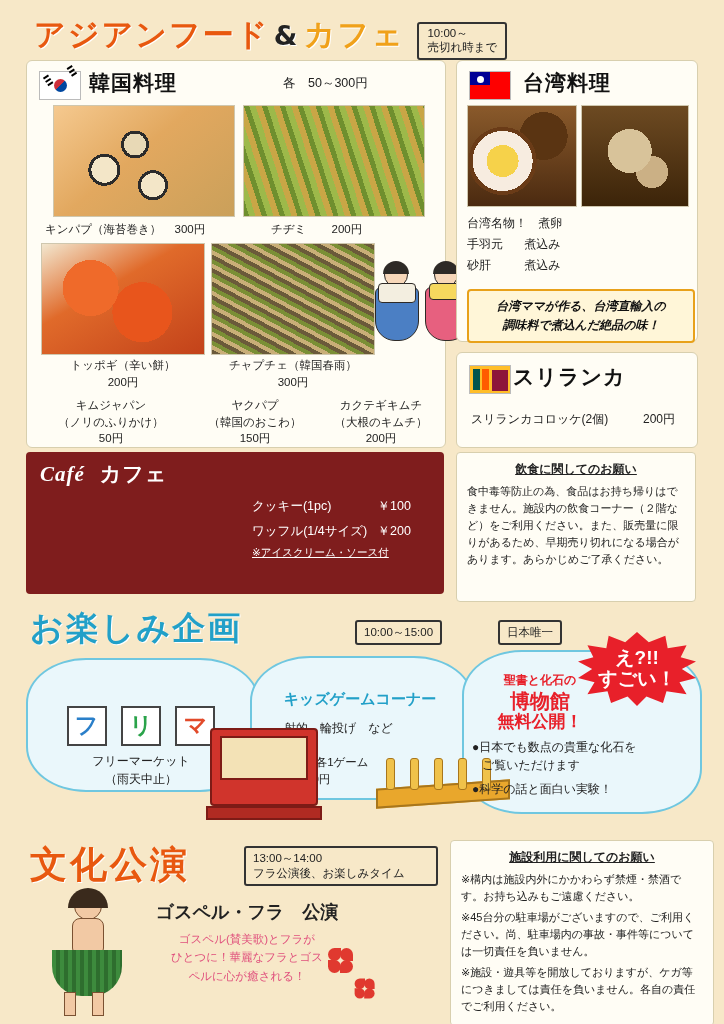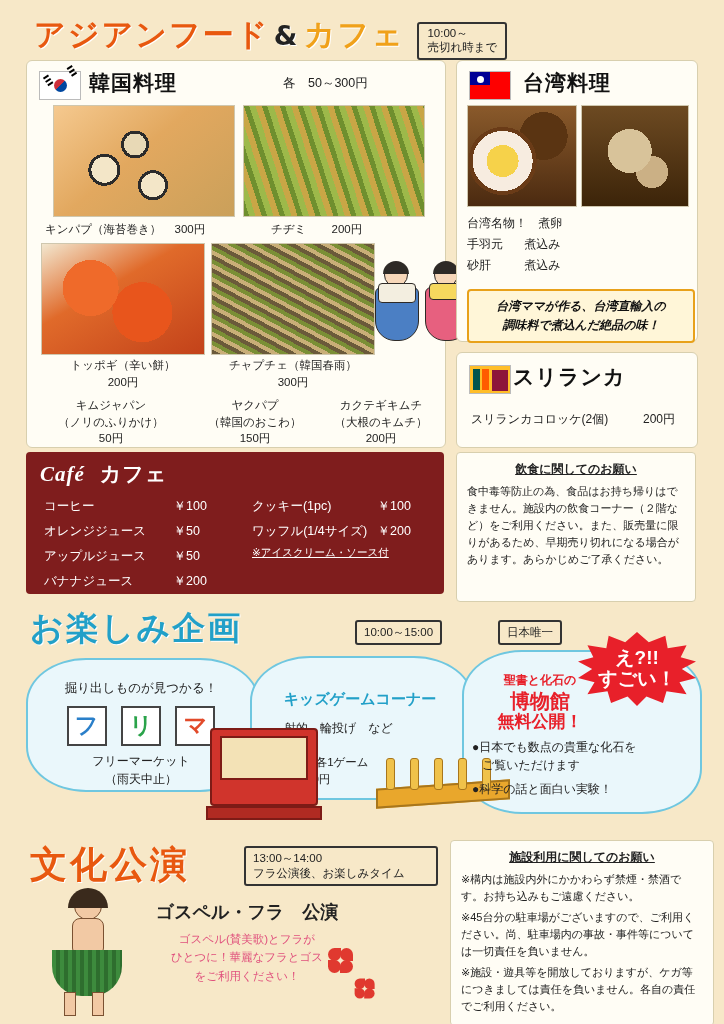--- a/index.html
+++ b/index.html
@@ -286,38 +286,20 @@
     <div class="sec-title" style="position:absolute;left:56px;top:10px;">スリランカ</div>
     <div style="position:absolute;left:14px;top:58px;font-size:12px;">スリランカコロッケ(2個)</div>
     <div style="position:absolute;left:186px;top:58px;font-size:12px;">200円</div>
   </div>
 
   <div class="cafe" style="left:26px;top:452px;width:418px;height:142px;">
     <div class="ct" style="position:absolute;left:14px;top:8px;">
       <span class="cf">Café</span>
       <span style="margin-left:8px;">カフェ</span>
     </div>
-    <div style="position:absolute;left:18px;top:42px;width:190px;">
-      <div class="cafe-item">
-        <span style="display:inline-block;width:126px;">コーヒー</span>
-        <span>￥100</span>
-      </div>
-      <div class="cafe-item">
-        <span style="display:inline-block;width:126px;">オレンジジュース</span>
-        <span>￥50</span>
-      </div>
-      <div class="cafe-item">
-        <span style="display:inline-block;width:126px;">アップルジュース</span>
-        <span>￥50</span>
-      </div>
-      <div class="cafe-item">
-        <span style="display:inline-block;width:126px;">バナナジュース</span>
-        <span>￥200</span>
-      </div>
-    </div>
     <div style="position:absolute;left:226px;top:42px;width:184px;">
       <div class="cafe-item">
         <span style="display:inline-block;width:122px;">クッキー(1pc)</span>
         <span>￥100</span>
       </div>
       <div class="cafe-item">
         <span style="display:inline-block;width:122px;">ワッフル(1/4サイズ)</span>
         <span>￥200</span>
       </div>
       <div class="cafe-note" style="margin-top:2px;text-decoration:underline;">※アイスクリーム・ソース付</div>
@@ -330,21 +312,20 @@
   </div>
 
   <div class="fun-title" style="left:30px;top:606px;">お楽しみ企画</div>
   <div class="brace-box" style="left:355px;top:620px;">10:00～15:00</div>
   <div class="brace-box" style="left:498px;top:620px;">日本唯一</div>
 
   <div class="cloud" style="left:26px;top:658px;width:230px;height:130px;"></div>
   <div class="cloud" style="left:250px;top:656px;width:220px;height:140px;"></div>
   <div class="cloud" style="left:462px;top:650px;width:236px;height:160px;"></div>
 
-  <div style="position:absolute;left:46px;top:680px;width:190px;text-align:center;font-size:12.5px;">掘り出しものが見つかる！</div>
   <div style="position:absolute;left:46px;top:706px;width:190px;text-align:center;">
     <span class="flea-letter" style="color:#2a7fc9;">フ</span>
     <span class="flea-letter" style="color:#2aa34a;">リ</span>
     <span class="flea-letter" style="color:#e24a2a;">マ</span>
   </div>
   <div style="position:absolute;left:46px;top:752px;width:190px;text-align:center;font-size:12px;line-height:1.5;">
     <div>フリーマーケット</div>
     <div>（雨天中止）</div>
   </div>
 
@@ -398,21 +379,21 @@
     <div style="position:absolute;left:38px;top:26px;width:30px;height:36px;background:#f2c9a4;border:1px solid #7a5132;border-radius:8px;"></div>
     <div class="hula-skirt" style="position:absolute;left:18px;top:58px;"></div>
     <div style="position:absolute;left:30px;top:100px;width:10px;height:22px;background:#f2c9a4;border:1px solid #7a5132;"></div>
     <div style="position:absolute;left:58px;top:100px;width:10px;height:22px;background:#f2c9a4;border:1px solid #7a5132;"></div>
   </div>
 
   <div style="position:absolute;left:104px;top:900px;width:286px;text-align:center;font-size:18px;font-weight:bold;">ゴスペル・フラ　公演</div>
   <div style="position:absolute;left:134px;top:930px;width:226px;text-align:center;font-size:11.5px;line-height:1.6;color:#e0517d;">
     <div>ゴスペル(賛美歌)とフラが</div>
     <div>ひとつに！華麗なフラとゴス</div>
-    <div>をご利用ください！</div>
+    <div>ペルに心が癒される！</div>
   </div>
 
   <div class="flower" style="left:328px;top:948px;">
     <i style="left:0;top:0;transform:rotate(0deg);"></i>
     <i style="left:12px;top:0;transform:rotate(90deg);"></i>
     <i style="left:0;top:12px;transform:rotate(-90deg);"></i>
     <i style="left:12px;top:12px;transform:rotate(180deg);"></i>
   </div>
   <div class="flower" style="left:352px;top:976px;transform:scale(.8);">
     <i style="left:0;top:0;"></i>

